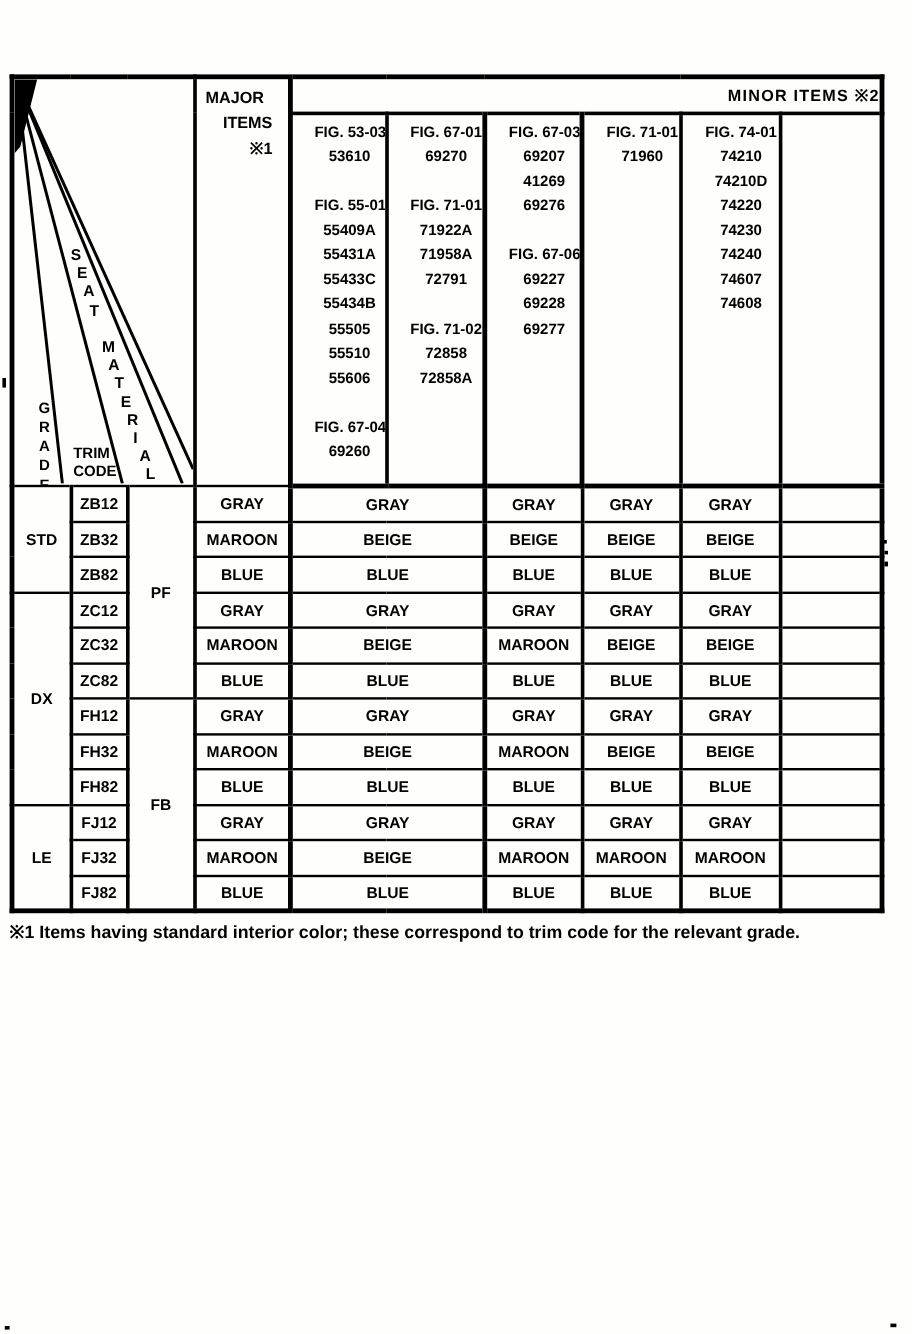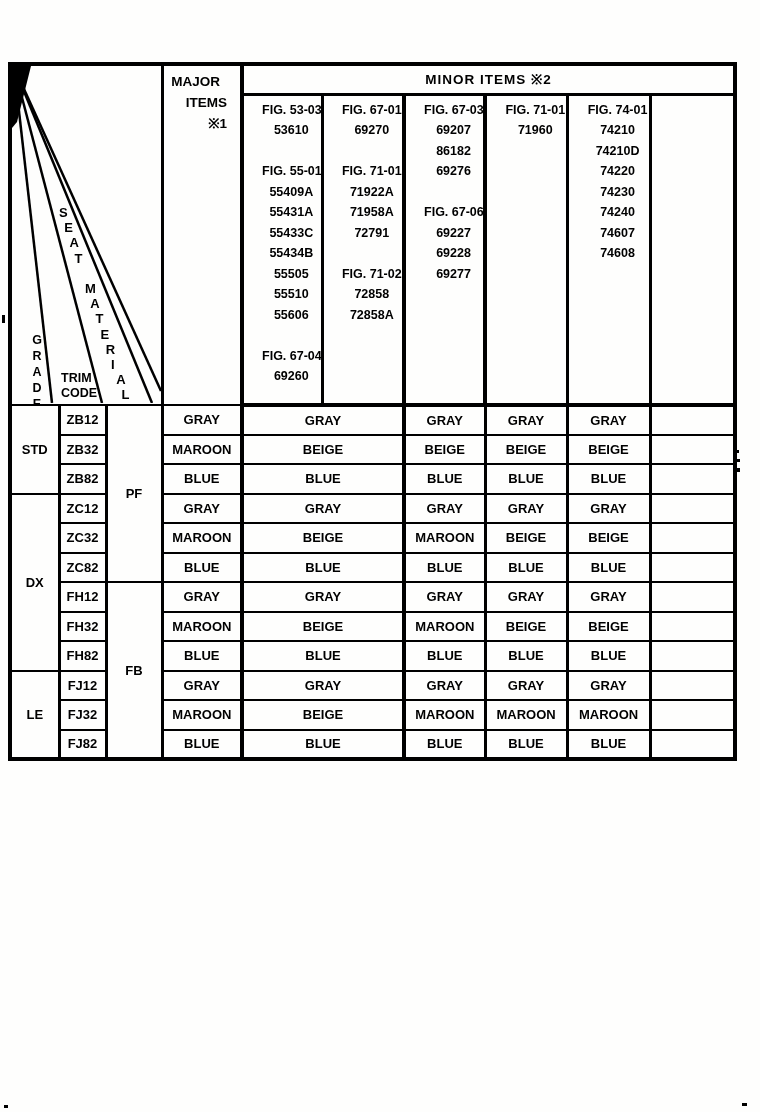--- a/index.html
+++ b/index.html
@@ -22,21 +22,21 @@
     border:2px solid #000;
     border-left-width:3px;border-right-width:3px;
     padding:0;overflow:hidden;
   }
   tr.hdr-top{height:30px;}
   tr.fig-row{height:311px;}
   tbody tr{height:29.5px;}
 
   .minor-hdr{
     border-bottom-width:3px;
-    text-align:center;font-weight:bold;font-size:13.5px;
+    text-align:right;font-weight:bold;font-size:13.5px;
     letter-spacing:1px;
   }
   .major-hdr{
     vertical-align:top;text-align:right;
     padding:5px 13px 0 0;
     font-weight:bold;font-size:13.5px;
     border-right-width:4px;
     margin-left:24px;
   }
   .mh-line{line-height:21px;white-space:nowrap;}
@@ -167,21 +167,21 @@
               <div class="fig-line">71958A</div>
               <div class="fig-line">72791</div>
               <div class="fig-line"></div>
               <div class="fig-line">FIG. 71-02</div>
               <div class="fig-line">72858</div>
               <div class="fig-line">72858A</div>
             </td>
             <td class="fig-cell thickR">
               <div class="fig-line">FIG. 67-03</div>
               <div class="fig-line">69207</div>
-              <div class="fig-line">86182</div>
+              <div class="fig-line">41269</div>
               <div class="fig-line">69276</div>
               <div class="fig-line"></div>
               <div class="fig-line">FIG. 67-06</div>
               <div class="fig-line">69227</div>
               <div class="fig-line">69228</div>
               <div class="fig-line">69277</div>
             </td>
             <td class="fig-cell">
               <div class="fig-line">FIG. 71-01</div>
               <div class="fig-line">71960</div>
@@ -311,20 +311,21 @@
             <td class="val-cell">BLUE</td>
             <td class="val-cell">BLUE</td>
             <td class="val-cell">BLUE</td>
             <td class="val-cell"></td>
           </tr>
         </tbody>
     </table>
   </div>
 
   <div class="footnotes">
+    <div class="footnote"><span>※1</span> <span>Items having standard interior color; these correspond to trim code for the relevant grade.</span></div>
   </div>
 
   <div class="art a1"></div>
   <div class="art a2"></div>
   <div class="art a3"></div>
   <div class="art a4"></div>
   <div class="art a5"></div>
   <div class="art a6"></div>
 </div>
 

